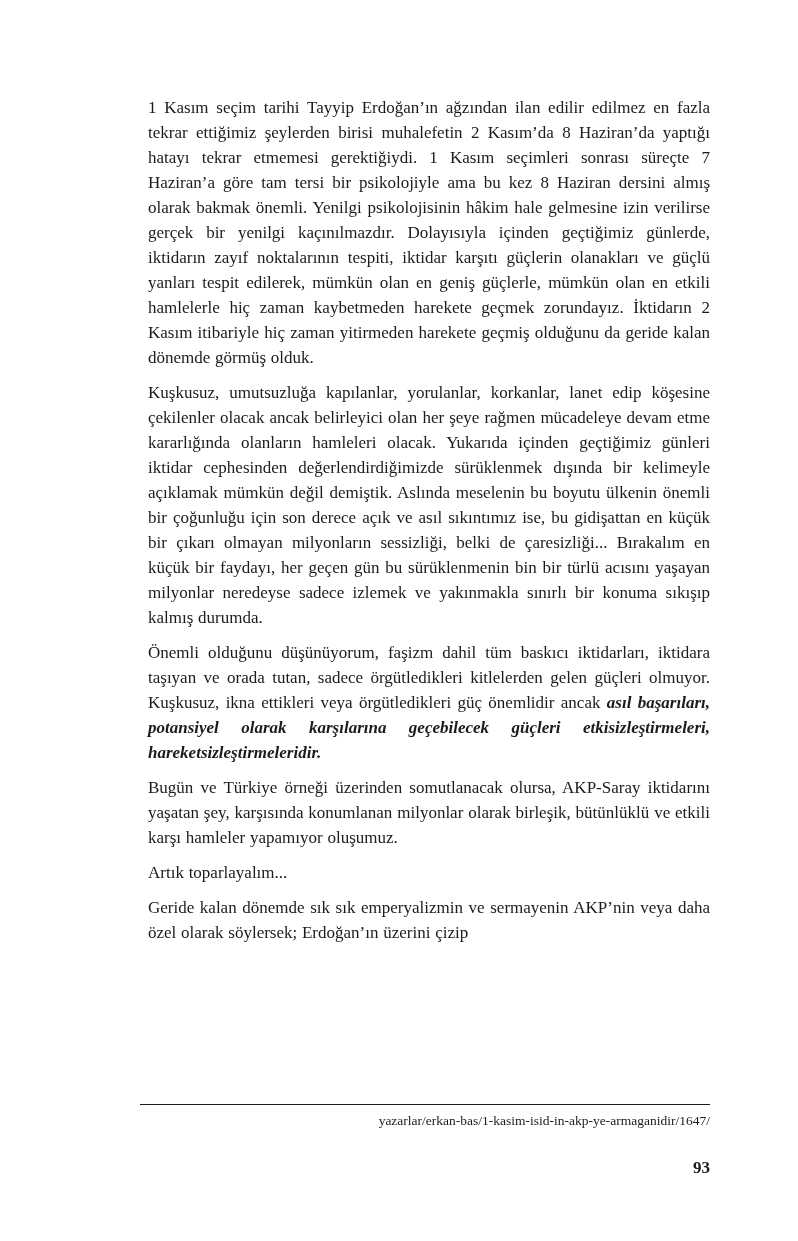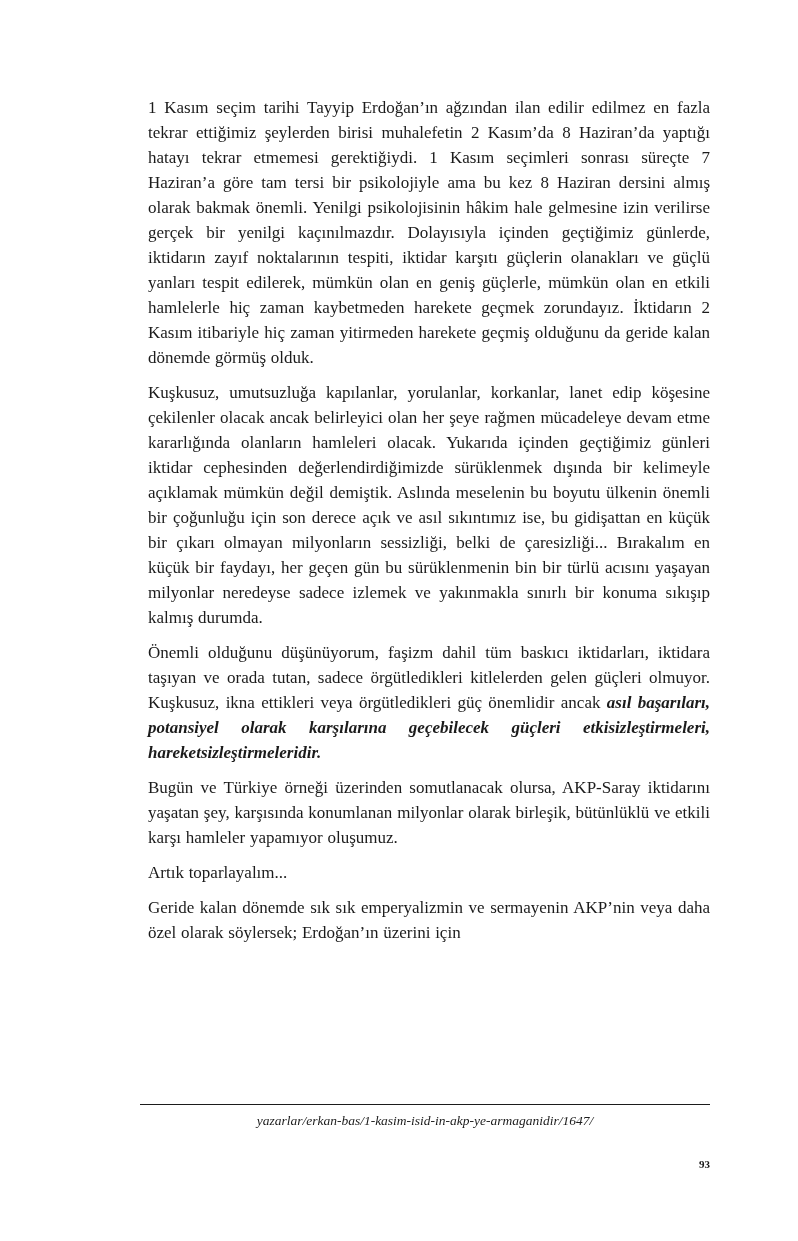--- a/index.html
+++ b/index.html
@@ -42,42 +42,41 @@
     width: 570px;
     border-top: 1.5px solid #1b1b1b;
   }
   .footnote {
     position: absolute;
     left: 140px;
     top: 1112px;
     width: 570px;
     font-size: 13.5px;
     line-height: 18px;
-    text-align: center;
-    font-style: italic;
+    text-align: right;
   }
   .page-number {
     position: absolute;
     left: 140px;
     top: 1158px;
     width: 570px;
     text-align: right;
-    font-size: 11px;
+    font-size: 17px;
     font-weight: bold;
   }
 </style>
 </head>
 <body>
 
 <div class="page">
   <main class="text-block">
     <p>1 Kasım seçim tarihi Tayyip Erdoğan’ın ağzından ilan edilir edilmez en fazla tekrar ettiğimiz şeylerden birisi muhalefetin 2 Kasım’da 8 Haziran’da yaptığı hatayı tekrar etmemesi gerektiğiydi. 1 Kasım seçimleri sonrası süreçte 7 Haziran’a göre tam tersi bir psikolojiyle ama bu kez 8 Haziran dersini almış olarak bakmak önemli. Yenilgi psikolojisinin hâkim hale gelmesine izin verilirse gerçek bir yenilgi kaçınılmazdır. Dolayısıyla içinden geçtiğimiz günlerde, iktidarın zayıf noktalarının tespiti, iktidar karşıtı güçlerin olanakları ve güçlü yanları tespit edilerek, mümkün olan en geniş güçlerle, mümkün olan en etkili hamlelerle hiç zaman kaybetmeden harekete geçmek zorundayız. İktidarın 2 Kasım itibariyle hiç zaman yitirmeden harekete geçmiş olduğunu da geride kalan dönemde görmüş olduk.</p>
     <p>Kuşkusuz, umutsuzluğa kapılanlar, yorulanlar, korkanlar, lanet edip köşesine çekilenler olacak ancak belirleyici olan her şeye rağmen mücadeleye devam etme kararlığında olanların hamleleri olacak. Yukarıda içinden geçtiğimiz günleri iktidar cephesinden değerlendirdiğimizde sürüklenmek dışında bir kelimeyle açıklamak mümkün değil demiştik. Aslında meselenin bu boyutu ülkenin önemli bir çoğunluğu için son derece açık ve asıl sıkıntımız ise, bu gidişattan en küçük bir çıkarı olmayan milyonların sessizliği, belki de çaresizliği... Bırakalım en küçük bir faydayı, her geçen gün bu sürüklenmenin bin bir türlü acısını yaşayan milyonlar neredeyse sadece izlemek ve yakınmakla sınırlı bir konuma sıkışıp kalmış durumda.</p>
     <p><span>Önemli olduğunu düşünüyorum, faşizm dahil tüm baskıcı iktidarları, iktidara taşıyan ve orada tutan, sadece örgütledikleri kitlelerden gelen güçleri olmuyor. Kuşkusuz, ikna ettikleri veya örgütledikleri güç önemlidir ancak </span><span class="emph">asıl başarıları, potansiyel olarak karşılarına geçebilecek güçleri etkisizleştirmeleri, hareketsizleştirmeleridir.</span></p>
     <p>Bugün ve Türkiye örneği üzerinden somutlanacak olursa, AKP-Saray iktidarını yaşatan şey, karşısında konumlanan milyonlar olarak birleşik, bütünlüklü ve etkili karşı hamleler yapamıyor oluşumuz.</p>
     <p>Artık toparlayalım...</p>
-    <p>Geride kalan dönemde sık sık emperyalizmin ve sermayenin AKP’nin veya daha özel olarak söylersek; Erdoğan’ın üzerini için</p>
+    <p>Geride kalan dönemde sık sık emperyalizmin ve sermayenin AKP’nin veya daha özel olarak söylersek; Erdoğan’ın üzerini çizip</p>
   </main>
 
   <div class="footnote-rule"></div>
   <div class="footnote">yazarlar/erkan-bas/1-kasim-isid-in-akp-ye-armaganidir/1647/</div>
   <div class="page-number">93</div>
 </div>
 
 </body></html>

